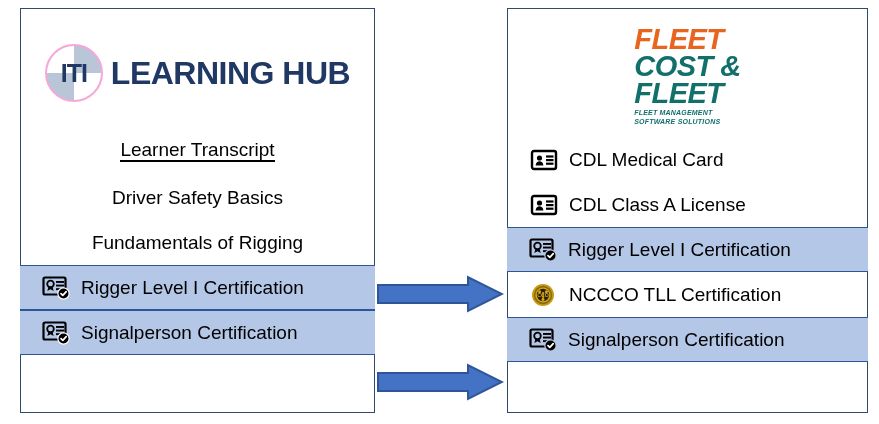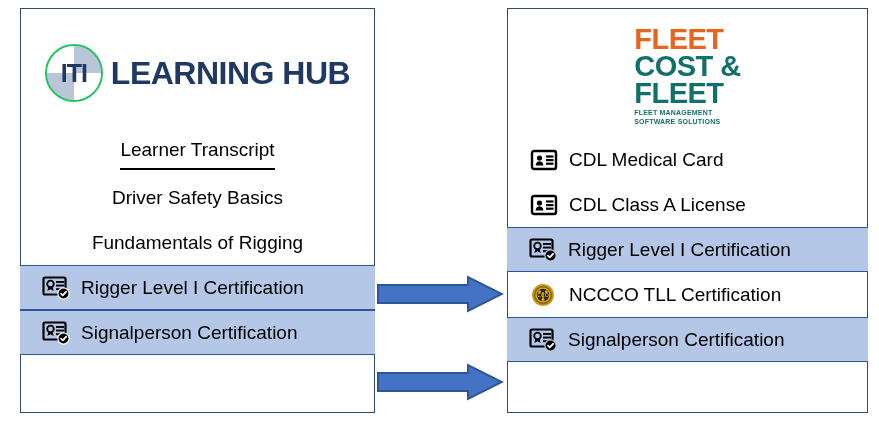--- a/index.html
+++ b/index.html
@@ -41,21 +41,21 @@
     align-items: center;
     gap: 8px;
   }
   .iti-badge {
     position: relative;
     width: 54px;
     height: 54px;
     border-radius: 50%;
     overflow: hidden;
     background: #c4b5fd;
-    border: 2px solid #22c55e;
+    border: 2px solid #f9a8d4;
     flex: 0 0 54px;
   }
   .iti-badge .q {
     position: absolute;
     width: 50%;
     height: 50%;
   }
   .iti-badge .q1 { left: 0;   top: 0;   background: #ffffff; }
   .iti-badge .q2 { left: 50%; top: 0;   background: #B8C6D8; }
   .iti-badge .q3 { left: 0;   top: 50%; background: #B8C6D8; }
@@ -77,20 +77,21 @@
     color: #1F3864;
     letter-spacing: -0.5px;
     white-space: nowrap;
   }
 
   
   .fcc-logo {
     text-align: left;
     line-height: 0.92;
     padding-top: 6px;
+    font-style: italic;
   }
   .fcc-line {
     font-size: 29px;
     font-weight: 700;
     letter-spacing: -0.5px;
   }
   .fcc-fleet { color: #E8651F; }
   .fcc-cost, .fcc-care { color: #12706B; }
   .fcc-tag {
     color: #12706B;
@@ -103,21 +104,21 @@
 
   
   .panel-heading {
     text-align: center;
     font-size: 19px;
     color: #000000;
     padding: 2px 0 14px 0;
   }
   .panel-heading span {
     border-bottom: 2px solid #000000;
-    padding-bottom: 8px;
+    padding-bottom: 0;
   }
 
   
   .rows { flex: 1 1 auto; display: flex; flex-direction: column; }
   .row {
     box-sizing: border-box;
     height: 45px;
     display: flex;
     align-items: center;
     font-size: 19px;

